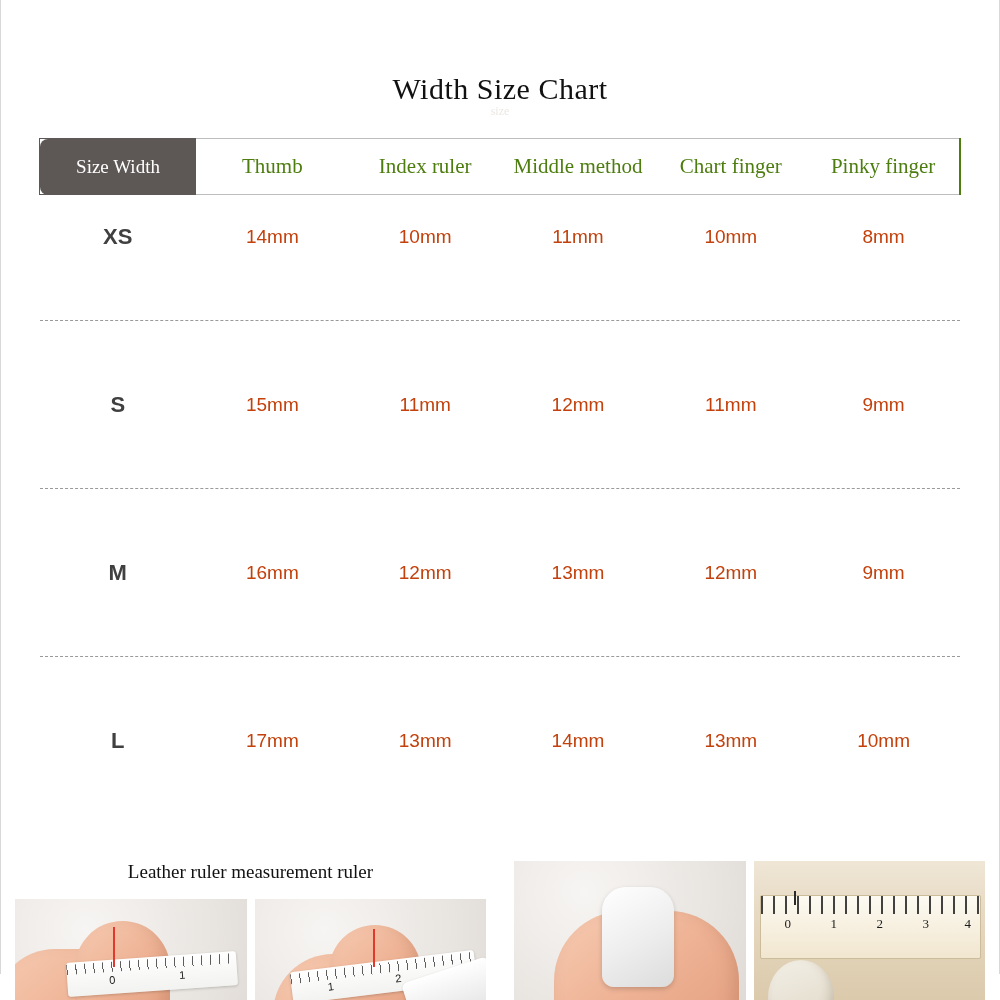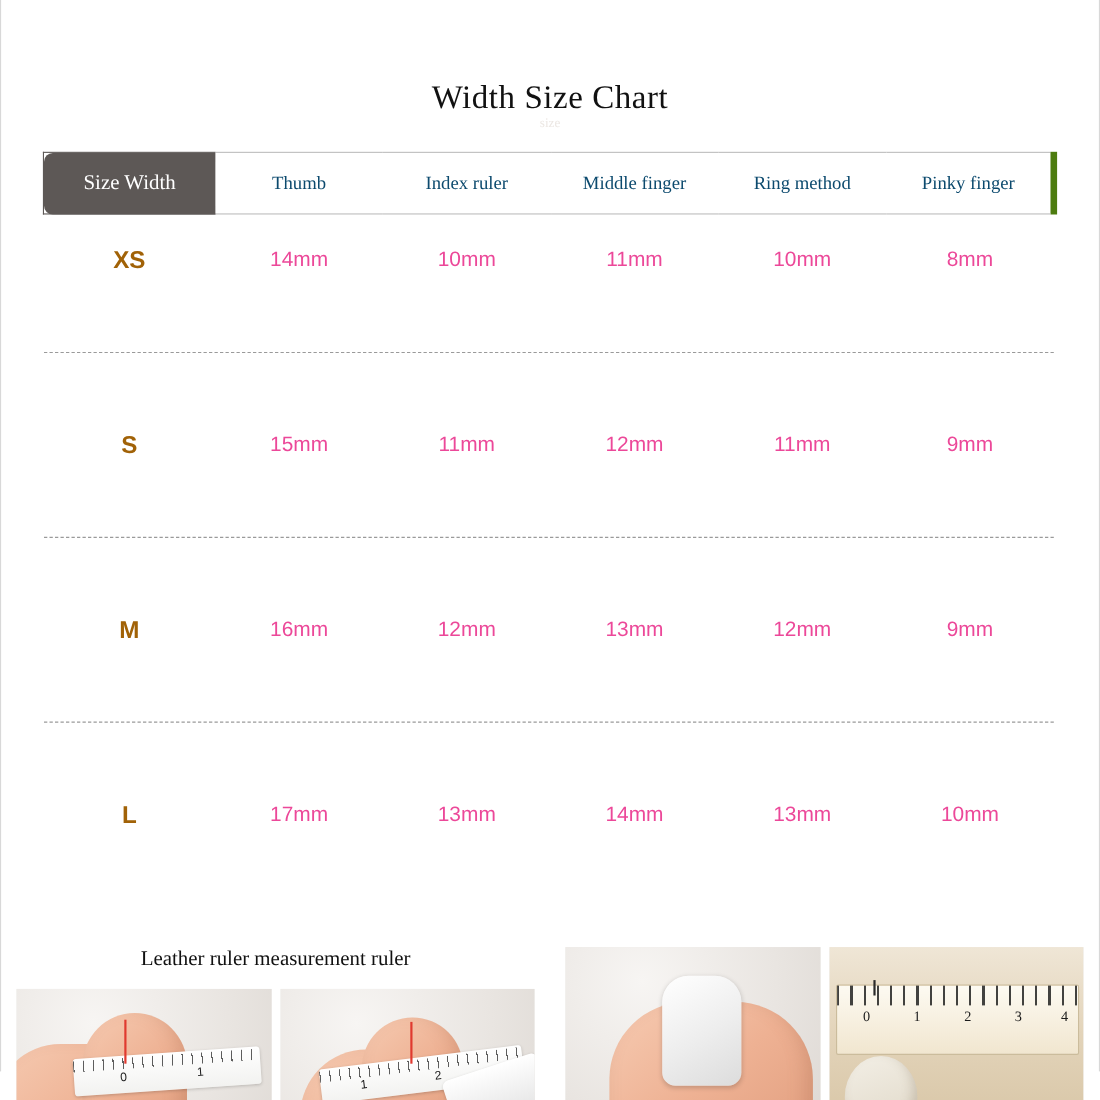--- a/index.html
+++ b/index.html
@@ -40,31 +40,31 @@
   table.sizes {
     width: 100%;
     border-collapse: collapse;
     table-layout: fixed;
   }
   table.sizes thead tr {
     height: 56px;
   }
   .head-cell {
     font-family: "Liberation Serif", serif;
-    font-size: 17px;
-    color: #0c4a6e;
+    font-size: 21px;
+    color: #4d7c0f;
     text-align: center;
     font-weight: normal;
     background: #ffffff;
     border-top: 1px solid #bdbdbd;
     border-bottom: 1px solid #bdbdbd;
     vertical-align: middle;
   }
   .head-cell.last {
-    border-right: 6px solid #4d7c0f;
+    border-right: 2px solid #4d7c0f;
     border-top-right-radius: 8px;
     border-bottom-right-radius: 8px;
     text-align: center;
   }
   .head-cell.first {
     background: #5d5856;
     color: #ffffff;
     border-top-left-radius: 8px;
     border-bottom-left-radius: 8px;
     border-left: 1px solid #5d5856;
@@ -72,27 +72,27 @@
     border-bottom: 1px solid #5d5856;
     font-size: 19px;
   }
   table.sizes tbody tr {
     height: 84px;
   }
   .row-label {
     text-align: center;
     font-size: 22px;
     font-weight: bold;
-    color: #a16207;
+    color: #404040;
     font-family: "Liberation Sans", sans-serif;
   }
   .cell {
     text-align: center;
     font-size: 19px;
-    color: #ec4899;
+    color: #c2410c;
   }
   .dashed-sep {
     height: 0;
     padding: 0;
   }
   .dashed-line {
     border-top: 1px dashed #9a9a9a;
     height: 0;
     margin: 0;
   }
@@ -216,22 +216,22 @@
           <col style="width:16.6%">
         <col style="width:16.6%">
           <col style="width:16.6%">
           <col style="width:16.6%">
       </colgroup>
       <thead>
         <tr>
           <th class="head-cell first">Size Width</th>
           <th class="head-cell">Thumb</th>
           <th class="head-cell">Index ruler</th>
-          <th class="head-cell">Middle finger</th>
-          <th class="head-cell">Ring method</th>
+          <th class="head-cell">Middle method</th>
+          <th class="head-cell">Chart finger</th>
           <th class="head-cell last">Pinky finger</th>
         </tr>
       </thead>
       <tbody>
         <tr>
           <td class="row-label">XS</td>
           <td class="cell">14mm</td>
           <td class="cell">10mm</td>
           <td class="cell">11mm</td>
           <td class="cell">10mm</td>

